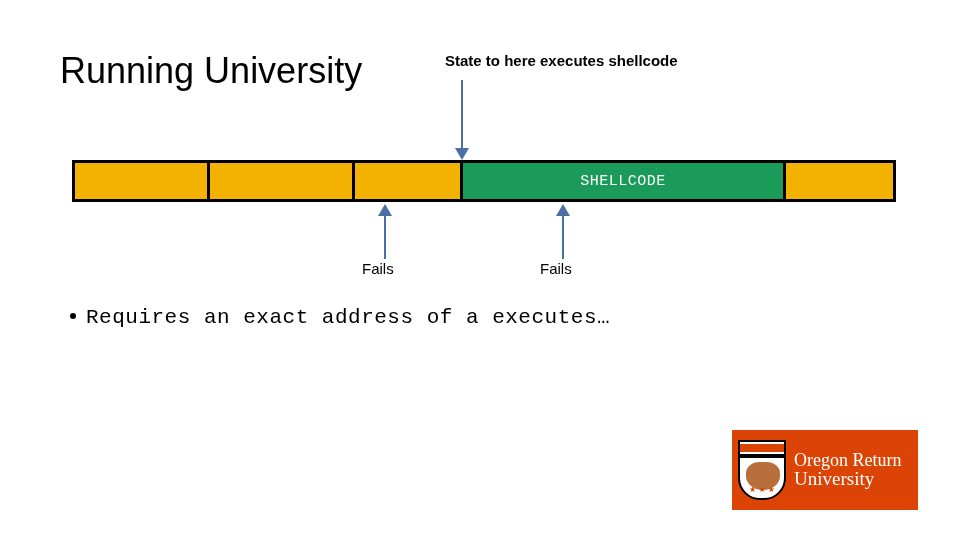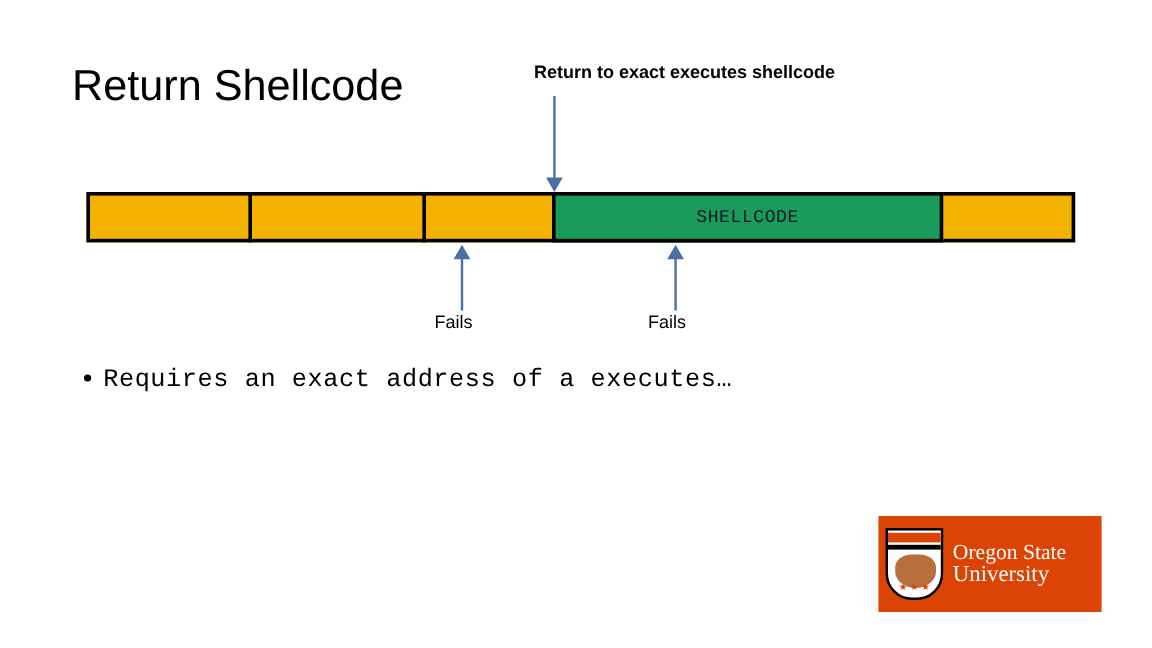--- a/index.html
+++ b/index.html
@@ -60,21 +60,21 @@
     height: 42px;
     background: #1a9b5a;
     border: 3px solid #000;
     display: flex;
     align-items: center;
     justify-content: center;
   }
   .bar-green-label {
     font-family: "Courier New", monospace;
     font-size: 15px;
-    color: #0f172a;
+    color: #ffffff;
     letter-spacing: 0.5px;
   }
   .divider1 {
     position: absolute;
     left: 135px;
     top: 0;
     width: 3px;
     height: 42px;
     background: #000;
   }
@@ -182,23 +182,23 @@
   .logo-line1 {
     font-size: 18px;
   }
   .logo-line2 {
     font-size: 19px;
   }
 </style>
 </head>
 <body>
 
-<h1 class="title">Return Shellcode</h1>
-
-<div class="annotation-top">Return to exact executes shellcode</div>
+<h1 class="title">Running University</h1>
+
+<div class="annotation-top">State to here executes shellcode</div>
 
 <svg class="arrow-top" width="18" height="80">
   <line x1="9" y1="0" x2="9" y2="70" stroke="#4a6fa5" stroke-width="2"></line>
   <polygon points="2,68 16,68 9,80" fill="#4a6fa5"></polygon>
 </svg>
 
 <div class="bar-container">
   <div class="bar-bg"></div>
   <div class="divider1"></div>
   <div class="divider2"></div>
@@ -225,16 +225,16 @@
 </div>
 
 <div class="logo-container">
   <div class="shield">
     <div class="shield-stripe1"></div>
     <div class="shield-stripe2"></div>
     <div class="shield-beaver"></div>
     <div class="shield-stars">★ ★ ★</div>
   </div>
   <div class="logo-text">
-    <div class="logo-line1">Oregon State</div>
+    <div class="logo-line1">Oregon Return</div>
     <div class="logo-line2">University</div>
   </div>
 </div>
 
 </body></html>

